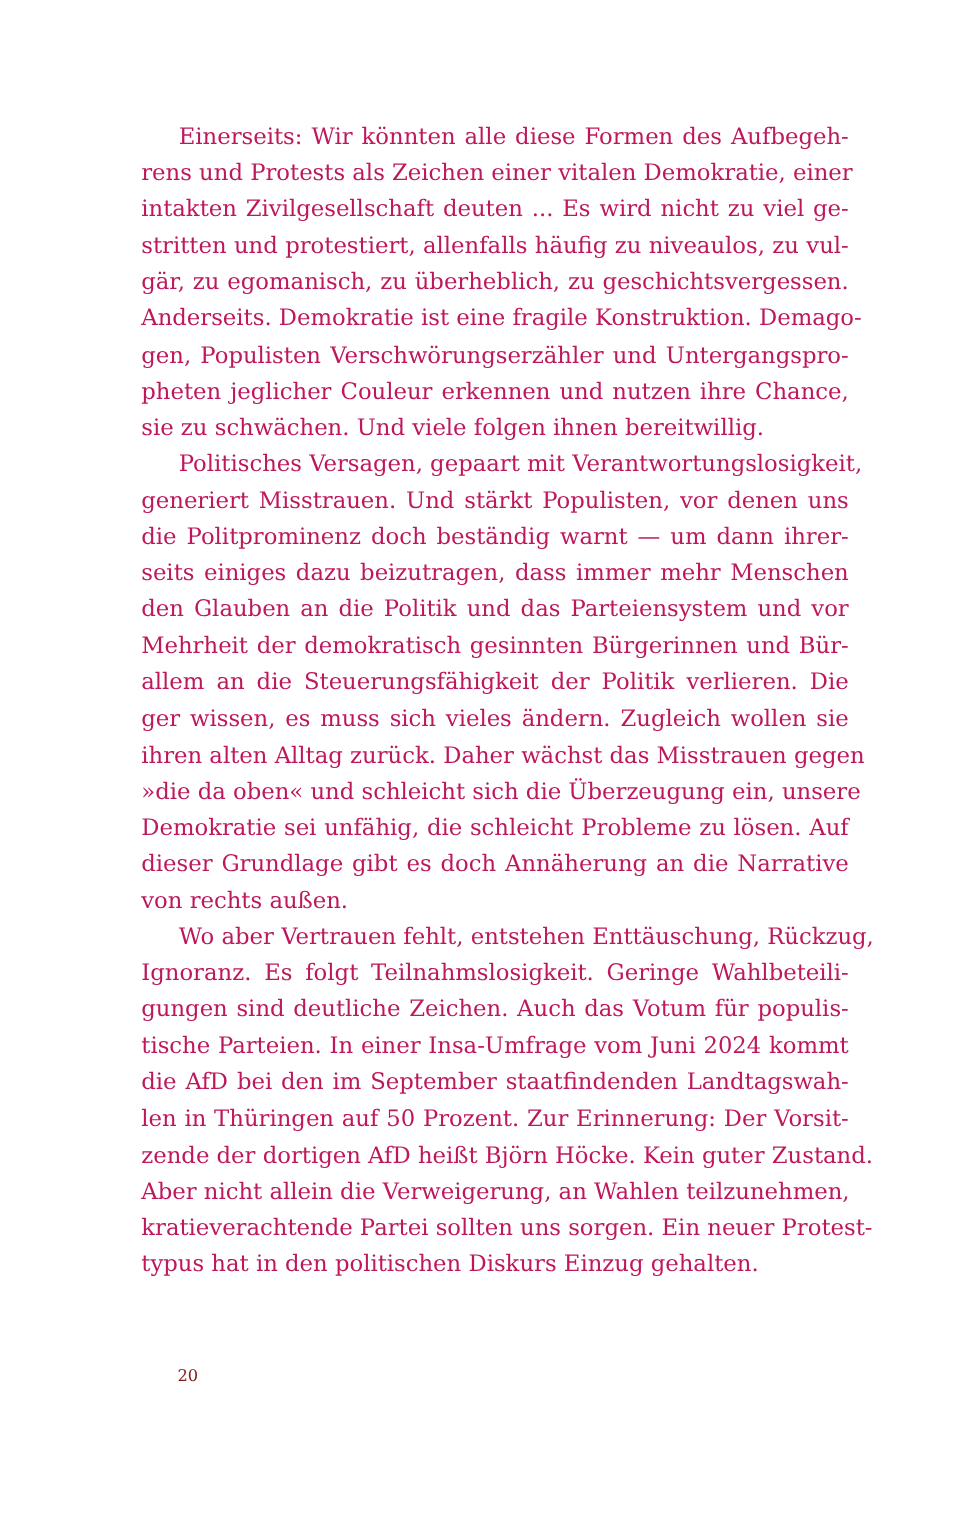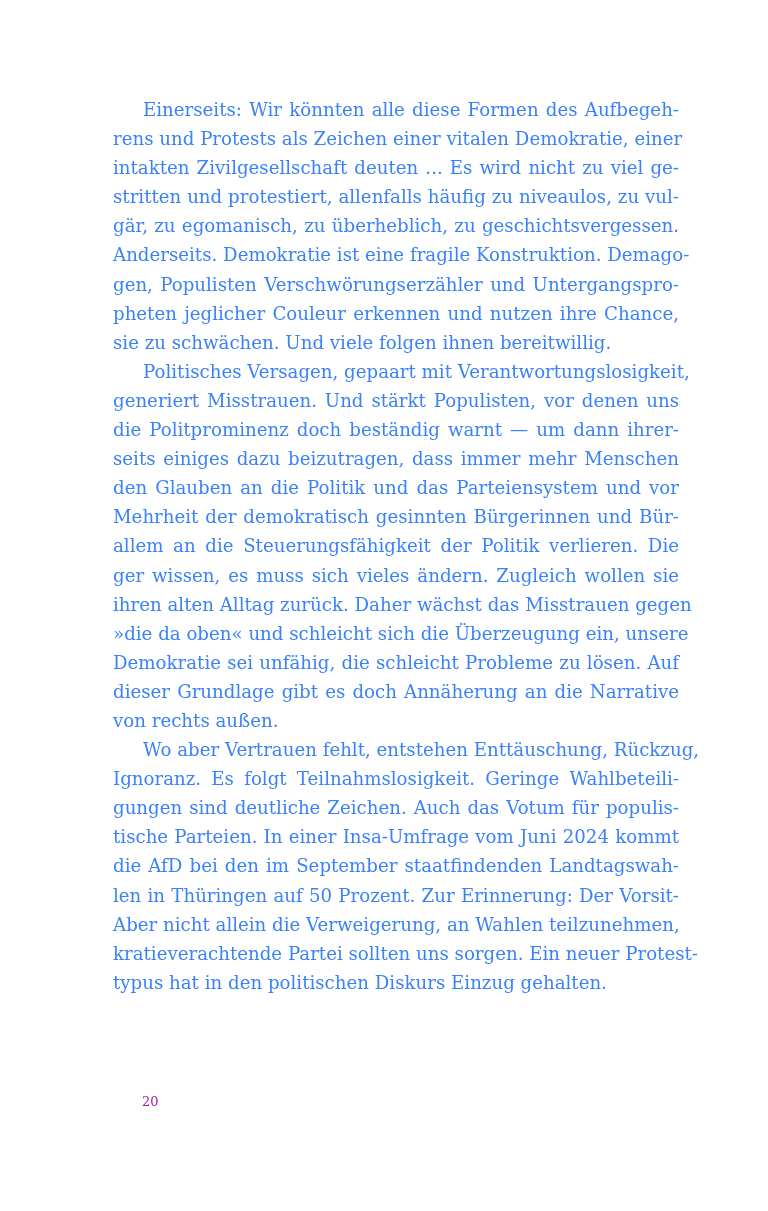--- a/index.html
+++ b/index.html
@@ -21,42 +21,42 @@
       background: #ffffff;
     }
     .text-block {
       position: absolute;
       left: 113px;
       top: 95px;
       width: 566px;
       font-family: "DejaVu Serif", "Liberation Serif", serif;
       font-size: 18.2px;
       line-height: 29.1px;
-      color: #3b82f6;
+      color: #be185d;
     }
     .line {
       display: block;
       white-space: nowrap;
       text-align: justify;
       text-align-last: justify;
       height: 29.1px;
     }
     .line.indent {
       padding-left: 30px;
     }
     .line.last {
       text-align-last: left;
     }
     .page-number {
       position: absolute;
       left: 142px;
       top: 1094px;
       font-family: "DejaVu Serif", "Liberation Serif", serif;
       font-size: 13px;
-      color: #a21caf;
+      color: #7f1d1d;
     }
   </style>
 </head>
 <body>
 
 <div class="page">
   <div class="text-block">
 
     <span class="line indent">Einerseits: Wir könnten alle diese Formen des Aufbegeh-</span>
     <span class="line">rens und Protests als Zeichen einer vitalen Demokratie, einer</span>
@@ -81,20 +81,21 @@
     <span class="line">Demokratie sei unfähig, die schleicht Probleme zu lösen. Auf</span>
     <span class="line">dieser Grundlage gibt es doch Annäherung an die Narrative</span>
     <span class="line last">von rechts außen.</span>
 
     <span class="line indent">Wo aber Vertrauen fehlt, entstehen Enttäuschung, Rückzug,</span>
     <span class="line">Ignoranz. Es folgt Teilnahmslosigkeit. Geringe Wahlbeteili-</span>
     <span class="line">gungen sind deutliche Zeichen. Auch das Votum für populis-</span>
     <span class="line">tische Parteien. In einer Insa-Umfrage vom Juni 2024 kommt</span>
     <span class="line">die AfD bei den im September staatfindenden Landtagswah-</span>
     <span class="line">len in Thüringen auf 50 Prozent. Zur Erinnerung: Der Vorsit-</span>
+    <span class="line">zende der dortigen AfD heißt Björn Höcke. Kein guter Zustand.</span>
     <span class="line">Aber nicht allein die Verweigerung, an Wahlen teilzunehmen,</span>
     <span class="line">kratieverachtende Partei sollten uns sorgen. Ein neuer Protest-</span>
     <span class="line last">typus hat in den politischen Diskurs Einzug gehalten.</span>
 
   </div>
 
   <div class="page-number">20</div>
 </div>
 
 </body></html>

